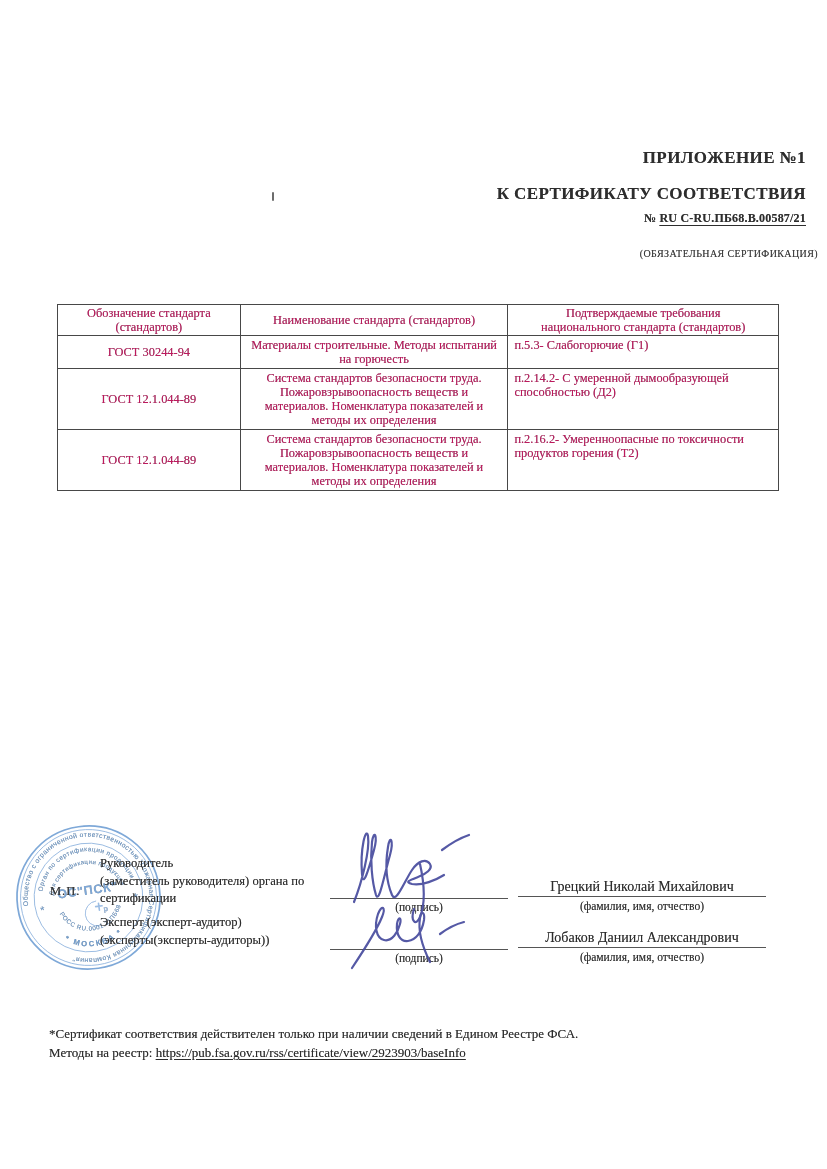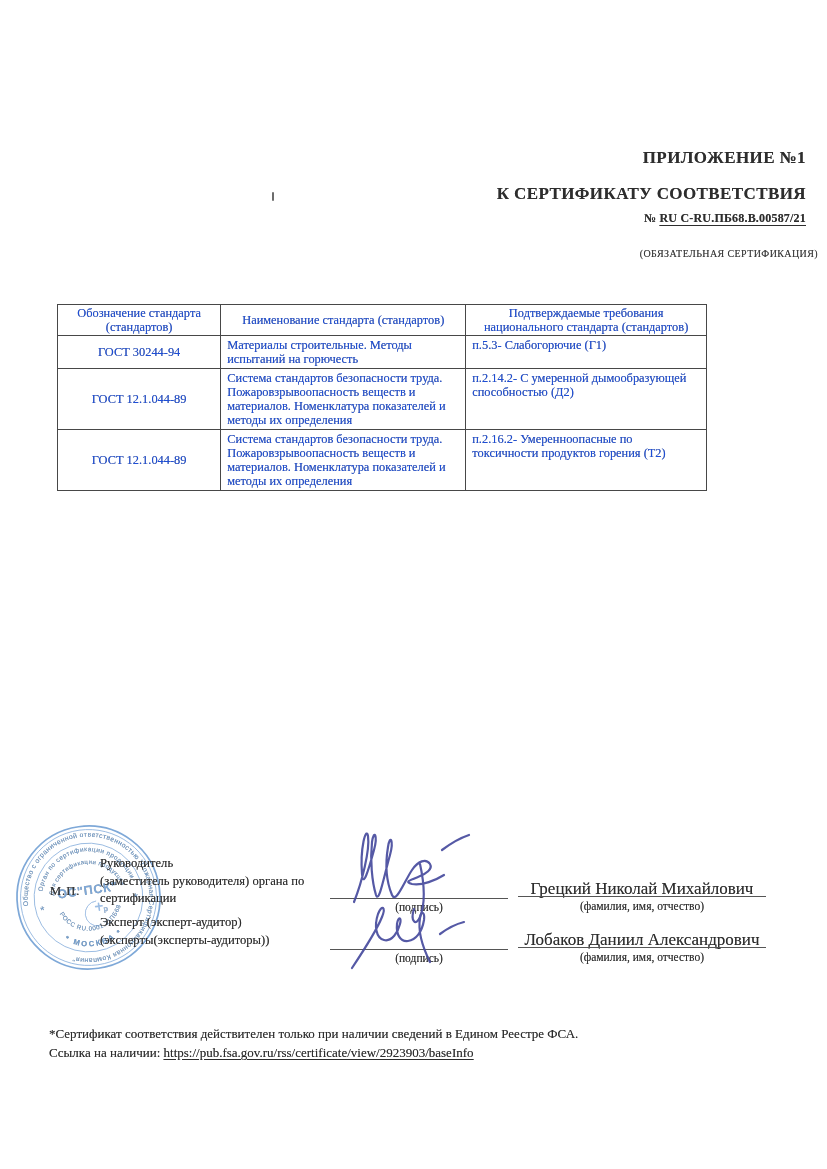--- a/index.html
+++ b/index.html
@@ -8,35 +8,35 @@
     font-family:"Liberation Serif","DejaVu Serif",serif;color:#2d2d2d;
     text-shadow:0 0 .3px rgba(45,45,45,.55);
   }
   
   .center-line{position:absolute;left:0;width:806px;text-align:right;}
   .title-main{font-weight:bold;font-size:17px;letter-spacing:.4px;}
   .cert-num{font-weight:bold;font-size:12px;letter-spacing:.2px;}
   .cert-num .u{text-decoration:underline;text-underline-offset:3px;}
   .subtitle{font-size:10px;letter-spacing:.4px;color:#3a3a3a;}
   
-  table.std{position:absolute;left:57px;top:304px;width:650px;border-collapse:collapse;
-    font-size:12.4px;line-height:14px;color:#1d4ed8;border-radius:14px;}
+  table.std{position:absolute;left:57px;top:304px;width:722px;border-collapse:collapse;
+    font-size:12.4px;line-height:14px;color:#be185d;border-radius:14px;}
   table.std th,table.std td{border:1px solid #474747;font-weight:normal;}
   table.std th{text-align:center;vertical-align:middle;padding:1px 4px;}
   th .hl{display:block;}
   td.c1{text-align:center;vertical-align:middle;padding:1px 4px;}
-  td.c2{vertical-align:middle;padding:2px 6px;}
+  td.c2{text-align:center;vertical-align:middle;padding:2px 6px;}
   td.c3{text-align:left;vertical-align:top;padding:2px 6px 2px 6px;}
   
   .role{position:absolute;left:100px;width:215px;font-size:12.6px;line-height:17.5px;}
   .role span{display:block;}
   .mp{position:absolute;left:50px;top:884px;font-size:12.5px;letter-spacing:1px;color:#333;}
   .sig-line{position:absolute;height:0;border-bottom:1.4px solid #555;}
   .cap{position:absolute;text-align:center;font-size:11.5px;color:#2f2f2f;}
-  .name{position:absolute;left:518px;width:248px;text-align:center;font-size:17px;}
+  .name{position:absolute;left:518px;width:248px;text-align:center;font-size:14px;}
   
   .foot{position:absolute;left:49px;top:1024px;font-size:13px;line-height:19px;}
   .foot .link{text-decoration:underline;text-underline-offset:2px;cursor:pointer;}
   
   .stamp-svg{position:absolute;left:12px;top:821px;width:153px;height:153px;opacity:.88;}
   .ink-svg{position:absolute;left:322px;top:820px;width:195px;height:150px;opacity:.92;}
   .scan-mark{position:absolute;left:272px;top:192px;width:2px;height:9px;background:#6c6c6c;border-radius:1px;}
 </style>
 </head>
 <body>
@@ -145,18 +145,18 @@
       </g>
       <g>
         <path d="M 30 148 C 42 130 54 112 60 97 C 64 87 60 84 56 94 C 52 106 54 118 62 120 C 70 122 76 112 78 104 C 80 97 76 96 75 104 C 74 114 78 122 86 121 C 94 120 100 112 102 100 C 103 92 99 90 98 98 C 96 110 100 126 108 142"></path>
         <path d="M 118 114 C 126 108 134 104 142 102"></path>
       </g>
     </g>
   </svg>
 
   <div class="foot">
     <div>*Сертификат соответствия действителен только при наличии сведений в Едином Реестре ФСА.</div>
-    <div><span>Ссылка на наличии: </span><span class="link">https://pub.fsa.gov.ru/rss/certificate/view/2923903/baseInfo</span></div>
+    <div><span>Методы на реестр: </span><span class="link">https://pub.fsa.gov.ru/rss/certificate/view/2923903/baseInfo</span></div>
   </div>
 
   <div class="scan-mark"></div>
 
 </div>
 
 </body></html>

